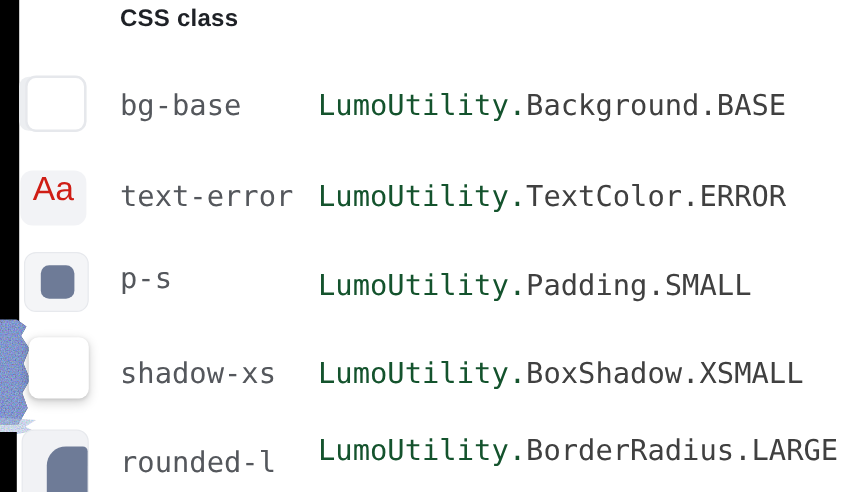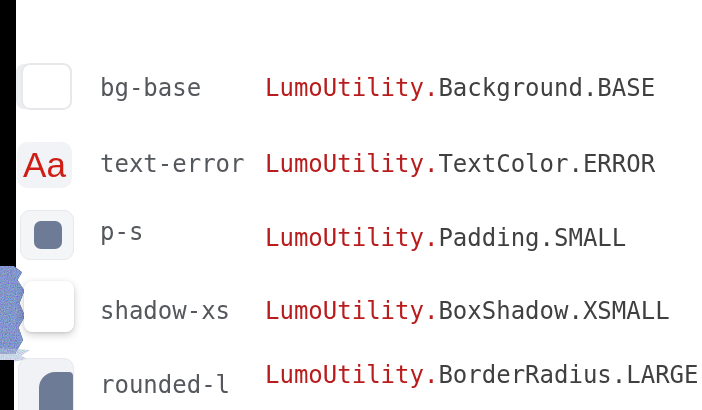--- a/index.html
+++ b/index.html
@@ -20,31 +20,31 @@
   .col-header{position:absolute;top:3px;height:26px;line-height:26px;
       font-size:20px;font-weight:bold;color:#1e2126;letter-spacing:.2px;}
   .col-header.css{left:100px;}
   .col-header.flow{left:265px;}
 
   
   .mono{font-family:"DejaVu Sans Mono","Liberation Mono",monospace;font-size:24px;
         white-space:pre;line-height:30px;height:30px;position:absolute;}
   .css-cell{left:100px;color:#54575c;}
   .flow-cell{left:265px;}
-  .flow-prefix{color:#b91c1c;}
+  .flow-prefix{color:#14532d;}
   .flow-member{color:#404040;}
 
   
   .icon{position:absolute;box-sizing:border-box;}
   .sliver-box{left:16px;top:64px;width:56px;height:45px;border-radius:8px;background:#eceef1;}
   .white-border-box{left:21px;top:63px;width:51px;height:47px;border-radius:9px;
       background:#fff;border:2px solid #e6e8ec;}
   .aa-box{left:17px;top:142px;width:55px;height:46px;border-radius:10px;background:#f2f3f6;
-      display:flex;align-items:center;justify-content:center;
-      font-size:35px;color:#cf1d15;font-family:"Liberation Sans",sans-serif;}
+      display:flex;align-items:flex-start;justify-content:center;
+      font-size:28px;color:#cf1d15;font-family:"Liberation Sans",sans-serif;}
   .pad-outer{left:20px;top:210px;width:54px;height:50px;border-radius:10px;
       background:#f4f5f7;border:1px solid #e7e9ed;}
   .pad-inner{position:absolute;left:13px;top:10px;width:28px;height:28px;border-radius:7px;
       background:#6e7b97;}
   .shadow-box{left:24px;top:281px;width:50px;height:51px;border-radius:8px;background:#fff;
       box-shadow:0 3px 9px rgba(0,0,0,.18),0 1px 3px rgba(0,0,0,.10);}
   .round-outer{left:18px;top:358px;width:56px;height:60px;border-radius:10px 10px 0 0;
       background:#f1f2f5;border:1px solid #e7e9ed;}
   .round-inner{position:absolute;left:20px;top:13px;width:34px;height:50px;
       border-radius:16px 4px 0 0;background:#6e7b97;}
@@ -68,20 +68,21 @@
     <svg width="30" height="14">
       <filter id="nf2" x="0" y="0" width="100%" height="100%">
         <feTurbulence type="fractalNoise" baseFrequency="0.9" numOctaves="2" seed="3"></feTurbulence>
         <feColorMatrix type="matrix" values="0.8 0 0 0 0  0 0.9 0 0 0.05  0 0 1.2 0 0.1  0 0 0 0 0.8"></feColorMatrix>
       </filter>
       <rect width="30" height="14" filter="url(#nf2)"></rect>
     </svg>
   </div>
   <div class="edge-black-bottom"></div>
 
+  <div class="col-header css">CSS class</div>
 
   <div>
     <div class="icon sliver-box"></div>
     <div class="icon white-border-box"></div>
     <div class="mono css-cell" style="top:73px">bg-base</div>
     <div class="mono flow-cell" style="top:73px"><span class="flow-prefix">LumoUtility.</span><span class="flow-member">Background.BASE</span></div>
   </div>
 
   <div>
     <div class="icon aa-box">

